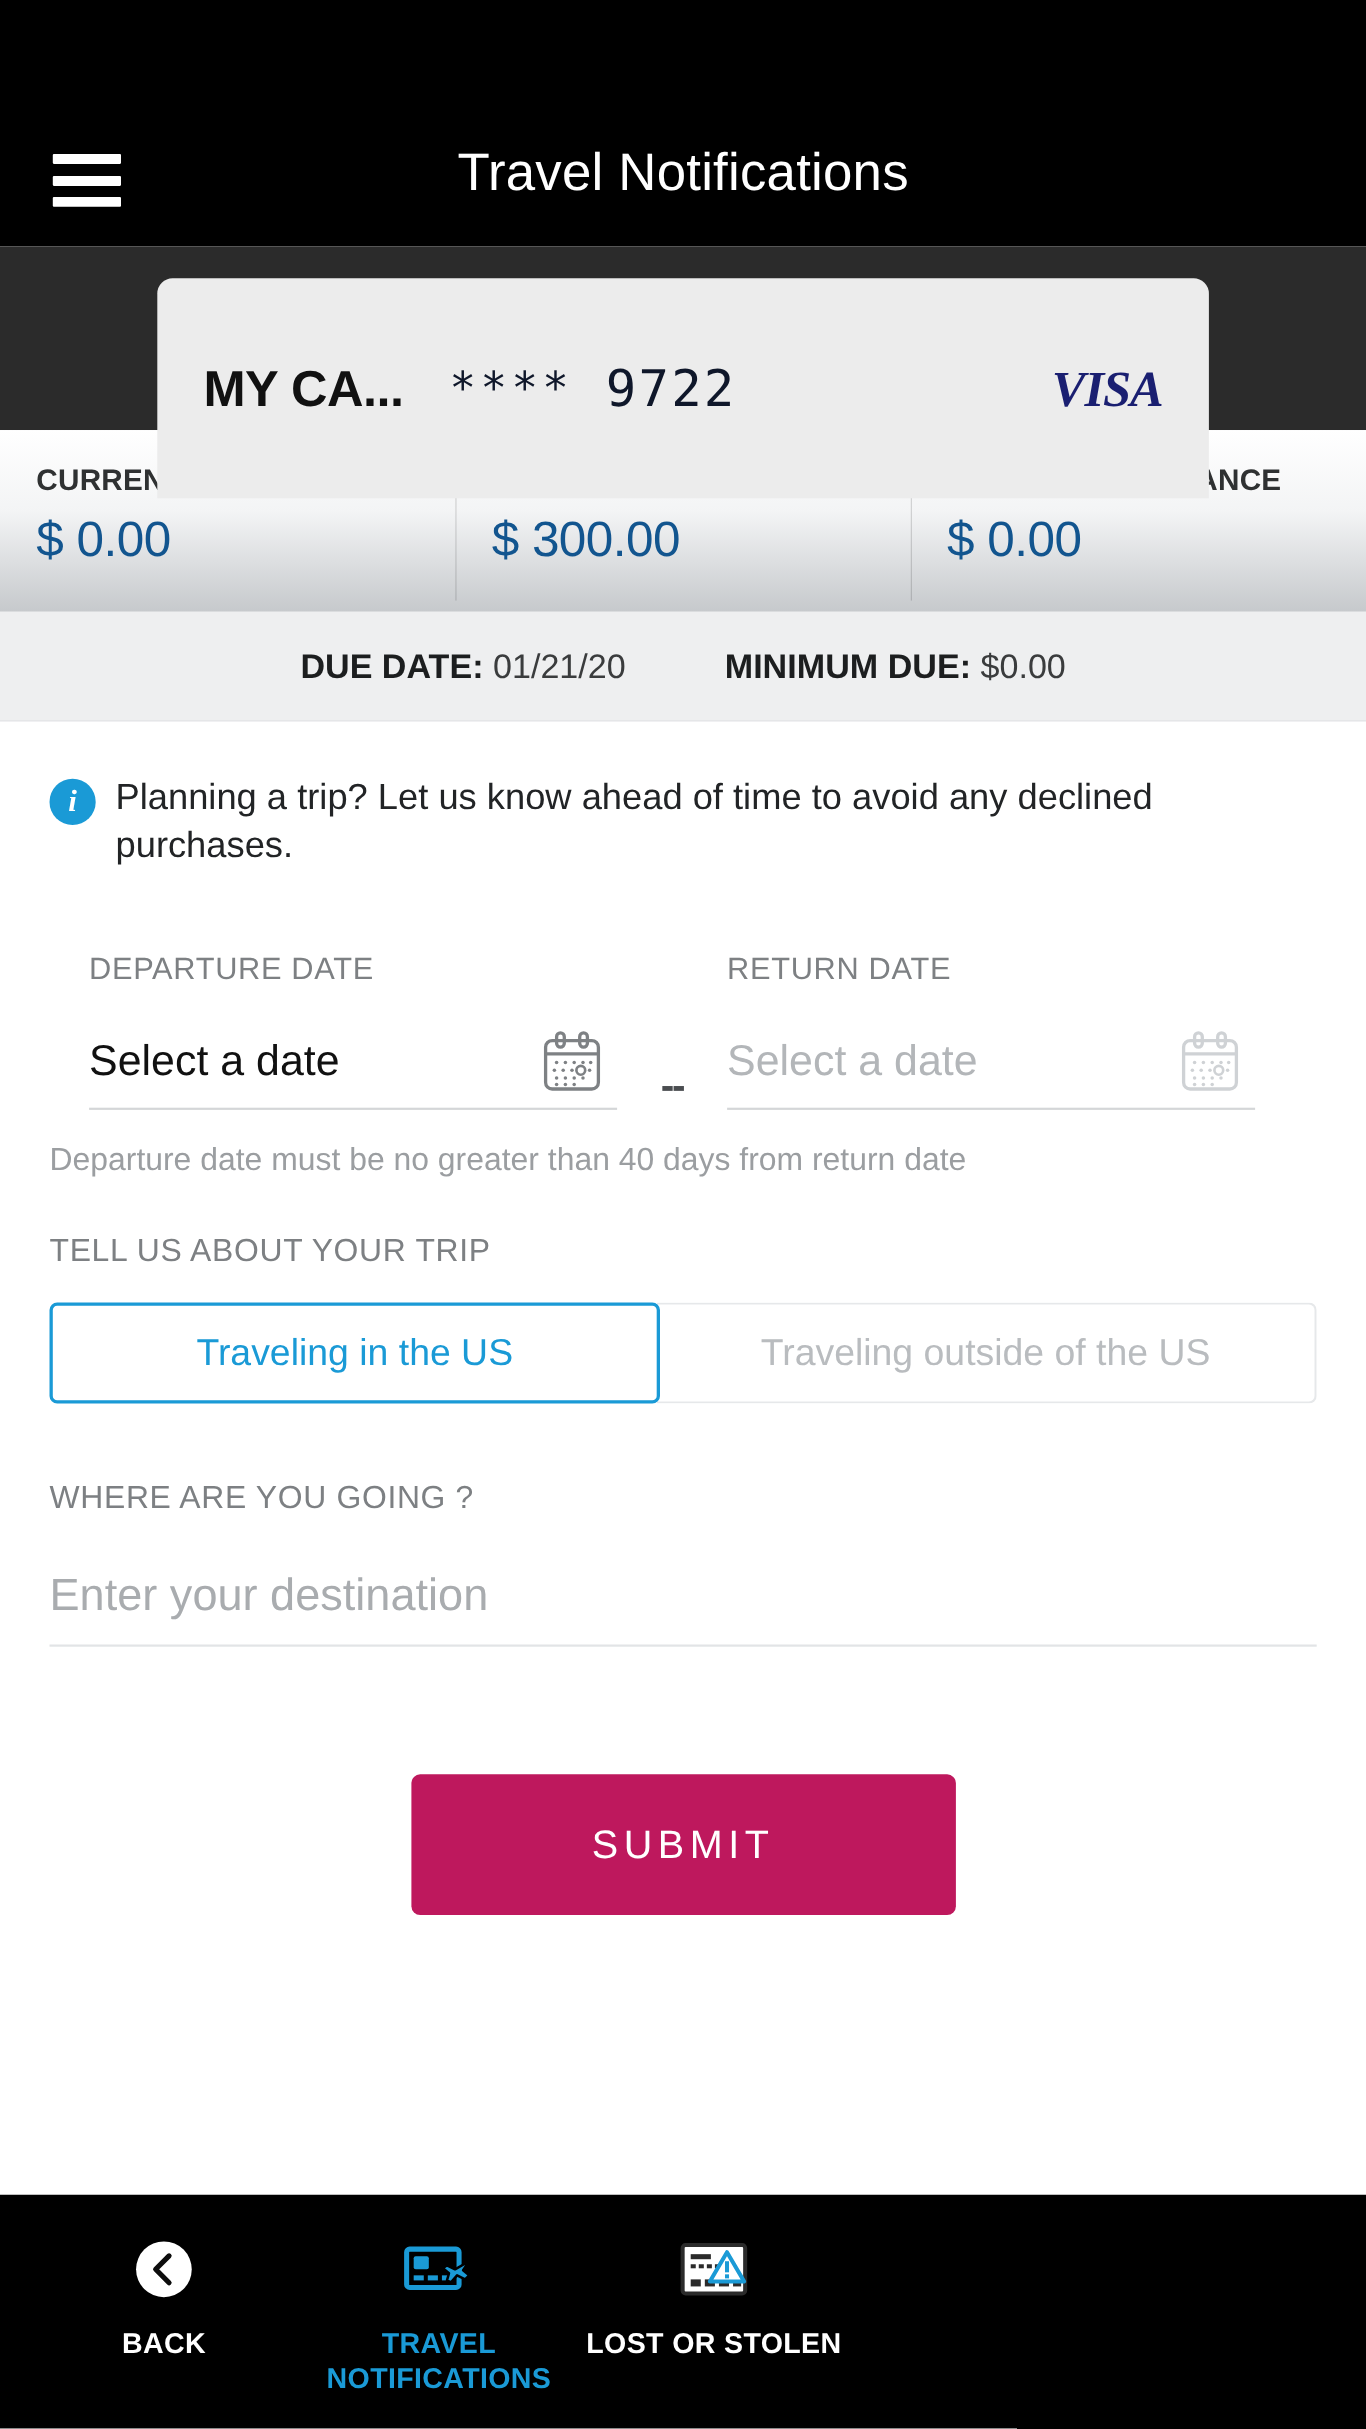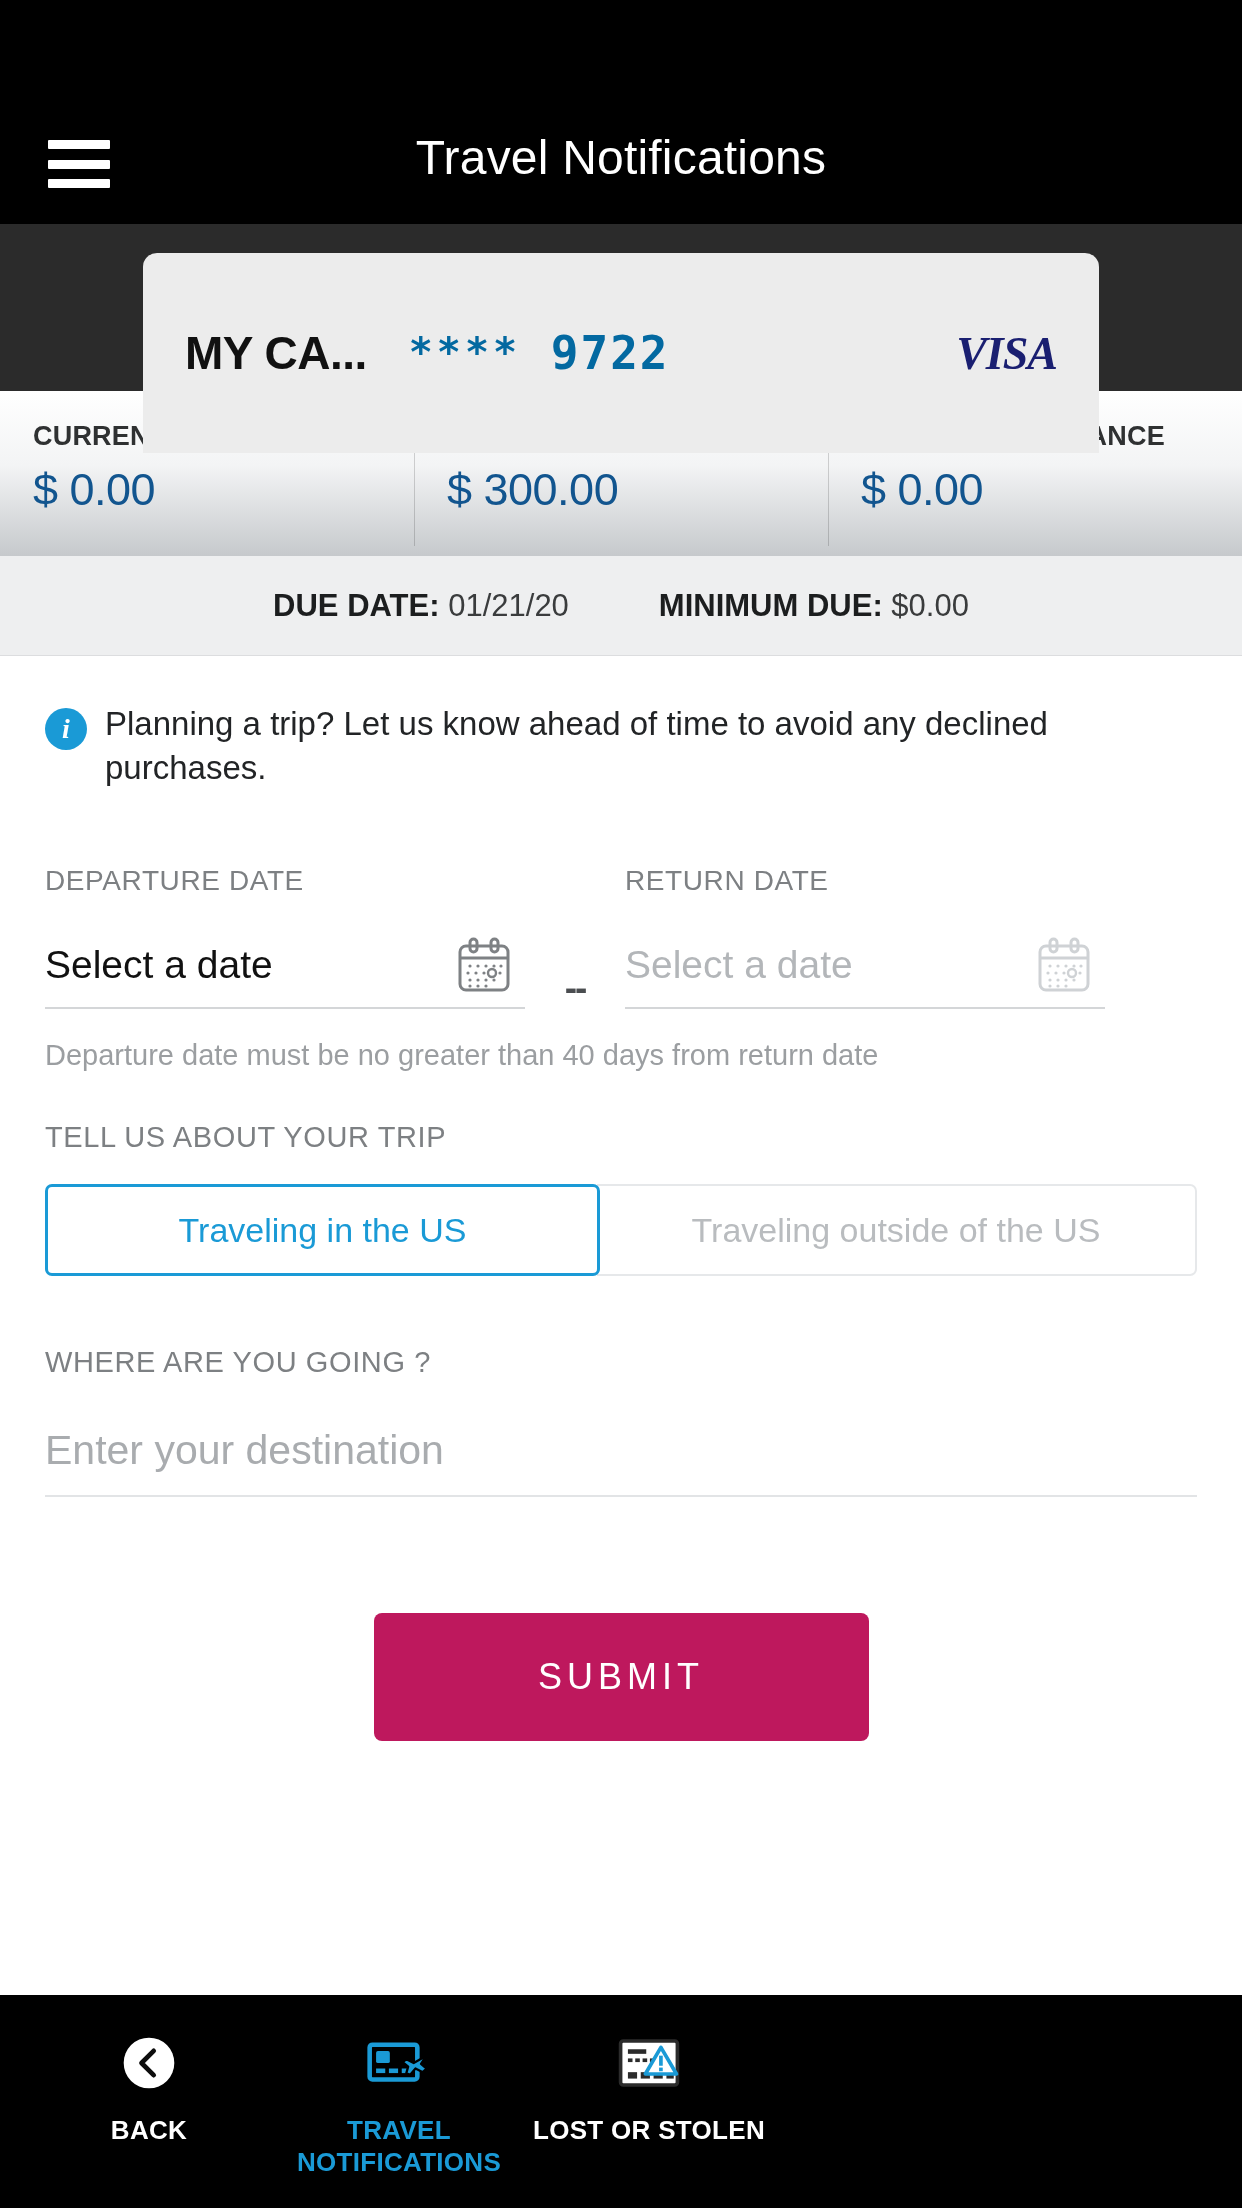--- a/index.html
+++ b/index.html
@@ -90,22 +90,22 @@
     font-weight: 700;
     color: #111111;
     letter-spacing: -0.5px;
     white-space: nowrap;
     max-width: 290px;
     overflow: hidden;
   }
   .cc-number {
     font-family: "DejaVu Sans Mono", "Liberation Mono", monospace;
     font-size: 46px;
-    font-weight: 700;
-    color: #0369a1;
+    font-weight: 400;
+    color: #0f172a;
     margin-left: 42px;
     letter-spacing: 2px;
     white-space: nowrap;
   }
   .cc-number .mask { letter-spacing: 4px; font-size: 40px; vertical-align: 3px; }
   .visa-logo {
     margin-left: auto;
     font-family: "Liberation Serif", serif;
     font-size: 46px;
     font-weight: 700;
@@ -195,21 +195,22 @@
     font-size: 33px;
     line-height: 1.32;
     color: #222426;
     max-width: 1040px;
   }
 
   
   .dates-row {
     display: flex;
     margin-top: 76px;
-    align-items: flex-end;
+    align-items: center;
+    margin-left: 36px;
   }
   .date-field { width: 480px; }
   .date-label {
     font-size: 28px;
     color: #7d8083;
     letter-spacing: 0.6px;
     font-weight: 400;
   }
   .date-input {
     margin-top: 26px;

